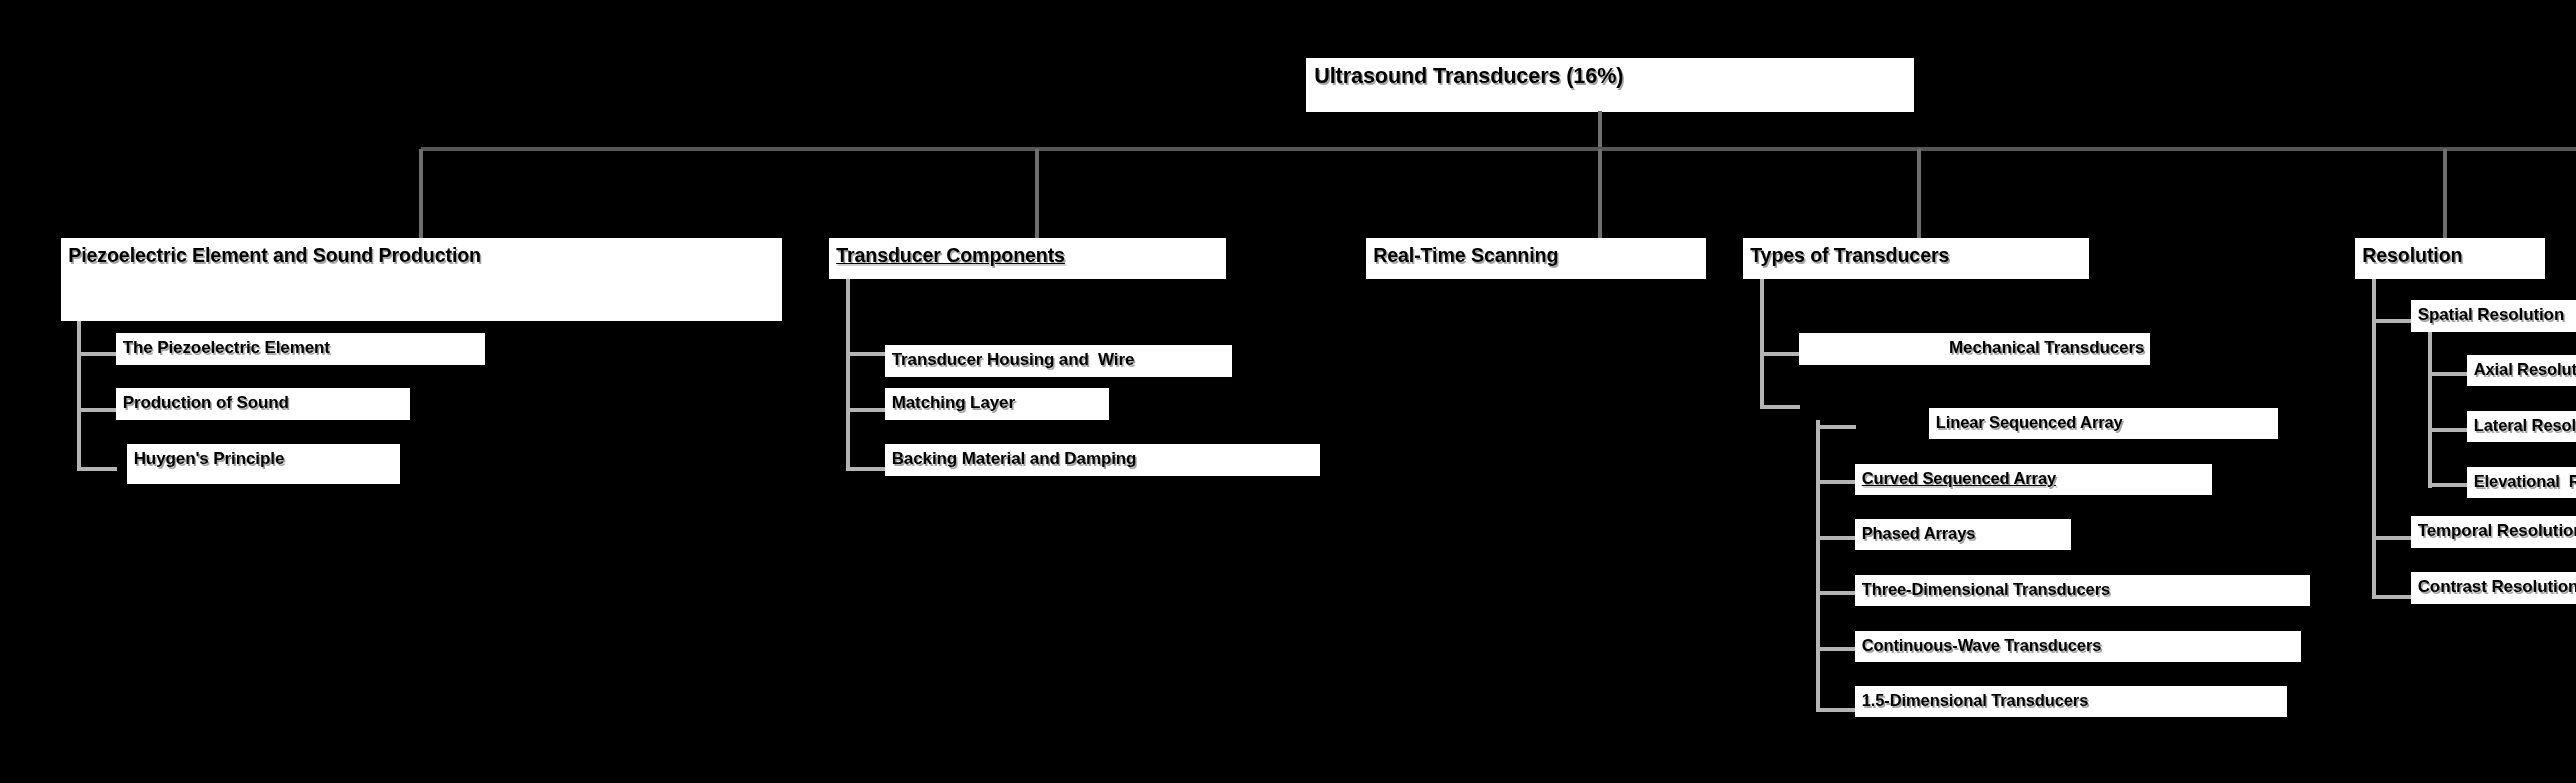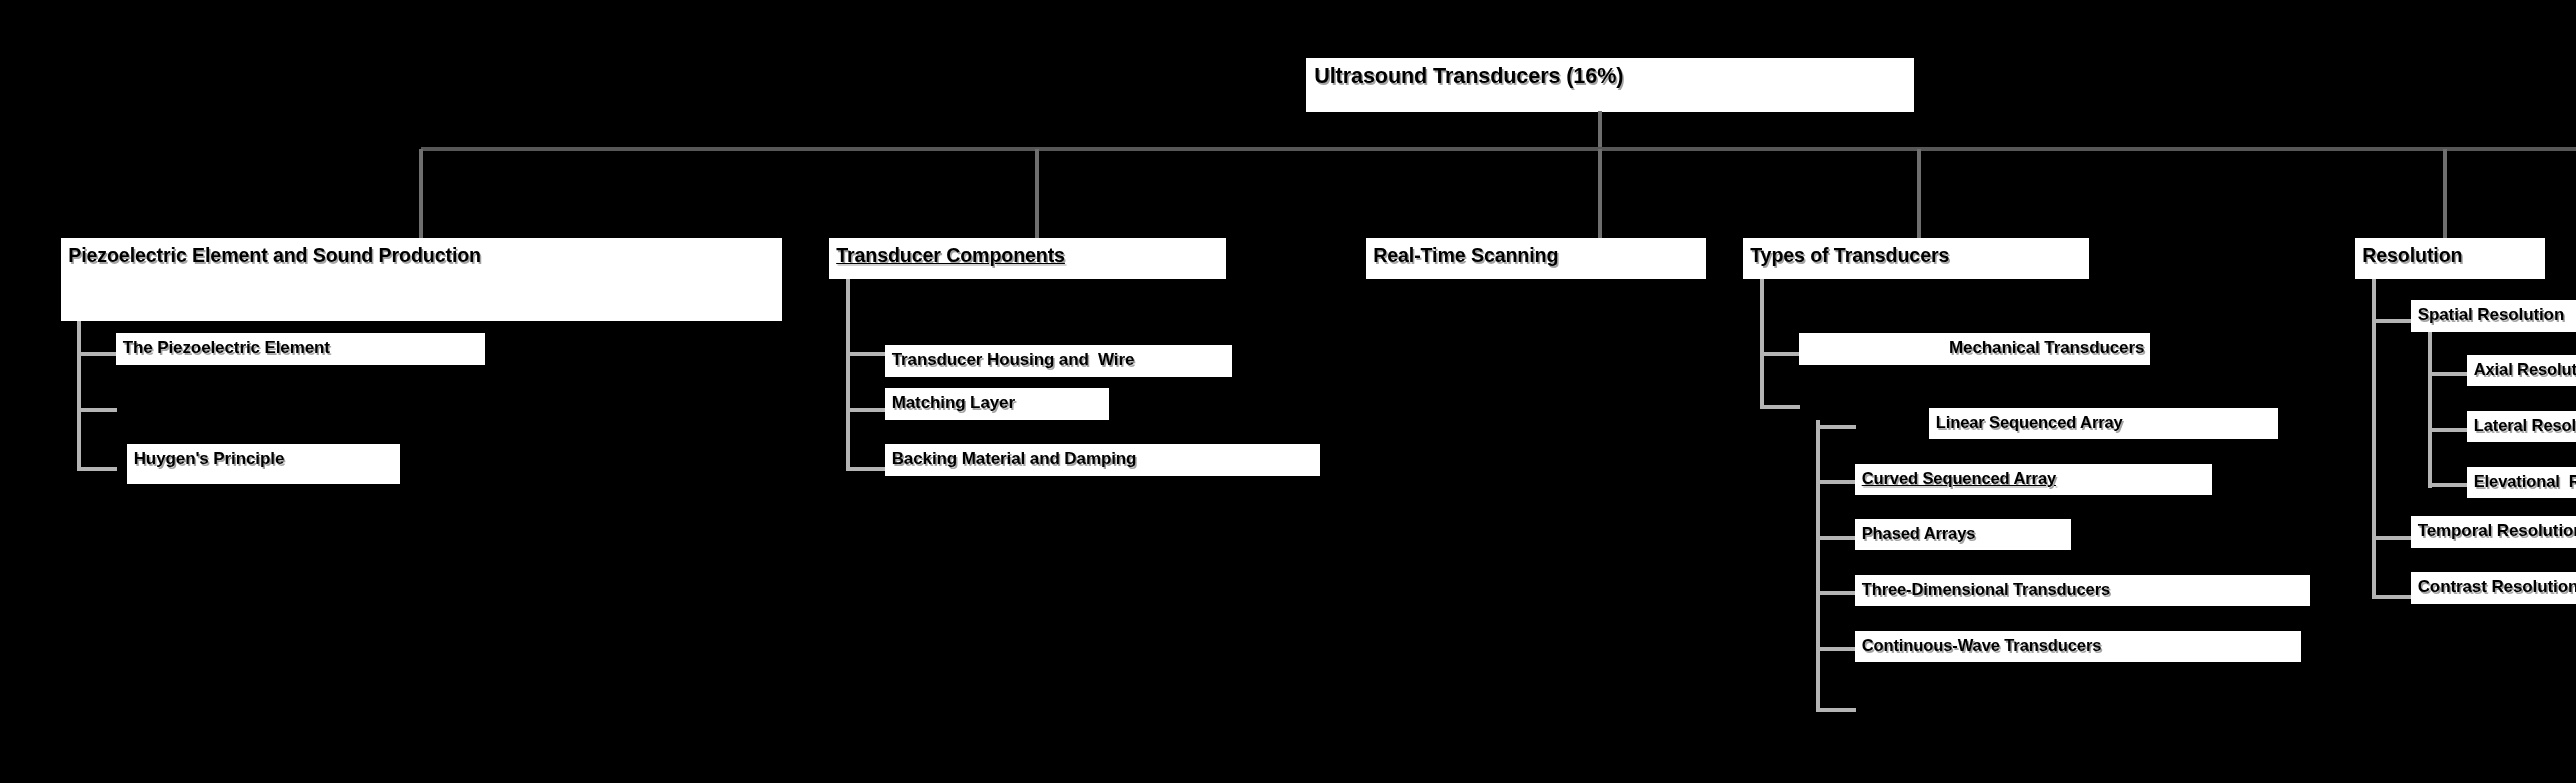--- a/index.html
+++ b/index.html
@@ -67,20 +67,21 @@
   <div class="line" style="left:2443px;top:149px;width:4.1px;height:92px;"></div>
 
   <div class="node lvl1" style="left:61px;top:238px;width:721px;height:83px;">Piezoelectric Element and Sound Production</div>
 
   <div class="line light" style="left:77px;top:321px;width:4.1px;height:149px;"></div>
   <div class="line light" style="left:77px;top:352px;width:40px;height:4.1px;"></div>
   <div class="line light" style="left:77px;top:408px;width:40px;height:4.1px;"></div>
   <div class="line light" style="left:77px;top:467px;width:40px;height:4.1px;"></div>
 
   <div class="node lvl2" style="left:116px;top:333px;width:369px;height:32px;">The Piezoelectric Element</div>
+  <div class="node lvl2" style="left:116px;top:388px;width:294px;height:32px;">Production of Sound</div>
   <div class="node lvl2" style="left:127px;top:444px;width:273px;height:40px;">Huygen's Principle</div>
 
   <div class="node lvl1" style="left:829px;top:238px;width:397px;height:41px;text-decoration:underline;">Transducer Components</div>
 
   <div class="line light" style="left:846px;top:279px;width:4.1px;height:192px;"></div>
   <div class="line light" style="left:846px;top:352px;width:40px;height:4.1px;"></div>
   <div class="line light" style="left:846px;top:408px;width:40px;height:4.1px;"></div>
   <div class="line light" style="left:846px;top:467px;width:40px;height:4.1px;"></div>
 
   <div class="node lvl2" style="left:885px;top:333px;width:347px;height:32px;margin-top:12px;">Transducer Housing and  Wire</div>
@@ -103,20 +104,21 @@
   <div class="line light" style="left:1816px;top:536px;width:40px;height:4.1px;"></div>
   <div class="line light" style="left:1816px;top:591px;width:40px;height:4.1px;"></div>
   <div class="line light" style="left:1816px;top:647px;width:40px;height:4.1px;"></div>
   <div class="line light" style="left:1816px;top:708px;width:40px;height:4.1px;"></div>
 
   <div class="node lvl3" style="left:1929px;top:408px;width:349px;height:31px;">Linear Sequenced Array</div>
   <div class="node lvl3" style="left:1855px;top:464px;width:357px;height:31px;text-decoration:underline;">Curved Sequenced Array</div>
   <div class="node lvl3" style="left:1855px;top:519px;width:216px;height:31px;">Phased Arrays</div>
   <div class="node lvl3" style="left:1855px;top:575px;width:455px;height:31px;">Three-Dimensional Transducers</div>
   <div class="node lvl3" style="left:1855px;top:631px;width:446px;height:31px;">Continuous-Wave Transducers</div>
+  <div class="node lvl3" style="left:1855px;top:686px;width:432px;height:31px;">1.5-Dimensional Transducers</div>
 
   <div class="node lvl1" style="left:2355px;top:238px;width:190px;height:41px;">Resolution</div>
 
   <div class="line light" style="left:2372px;top:279px;width:4.1px;height:319px;"></div>
   <div class="line light" style="left:2372px;top:319px;width:40px;height:4.1px;"></div>
   <div class="line light" style="left:2372px;top:536px;width:40px;height:4.1px;"></div>
   <div class="line light" style="left:2372px;top:595px;width:40px;height:4.1px;"></div>
 
   <div class="node lvl2" style="left:2411px;top:300px;width:268px;height:32px;">Spatial Resolution</div>
 

